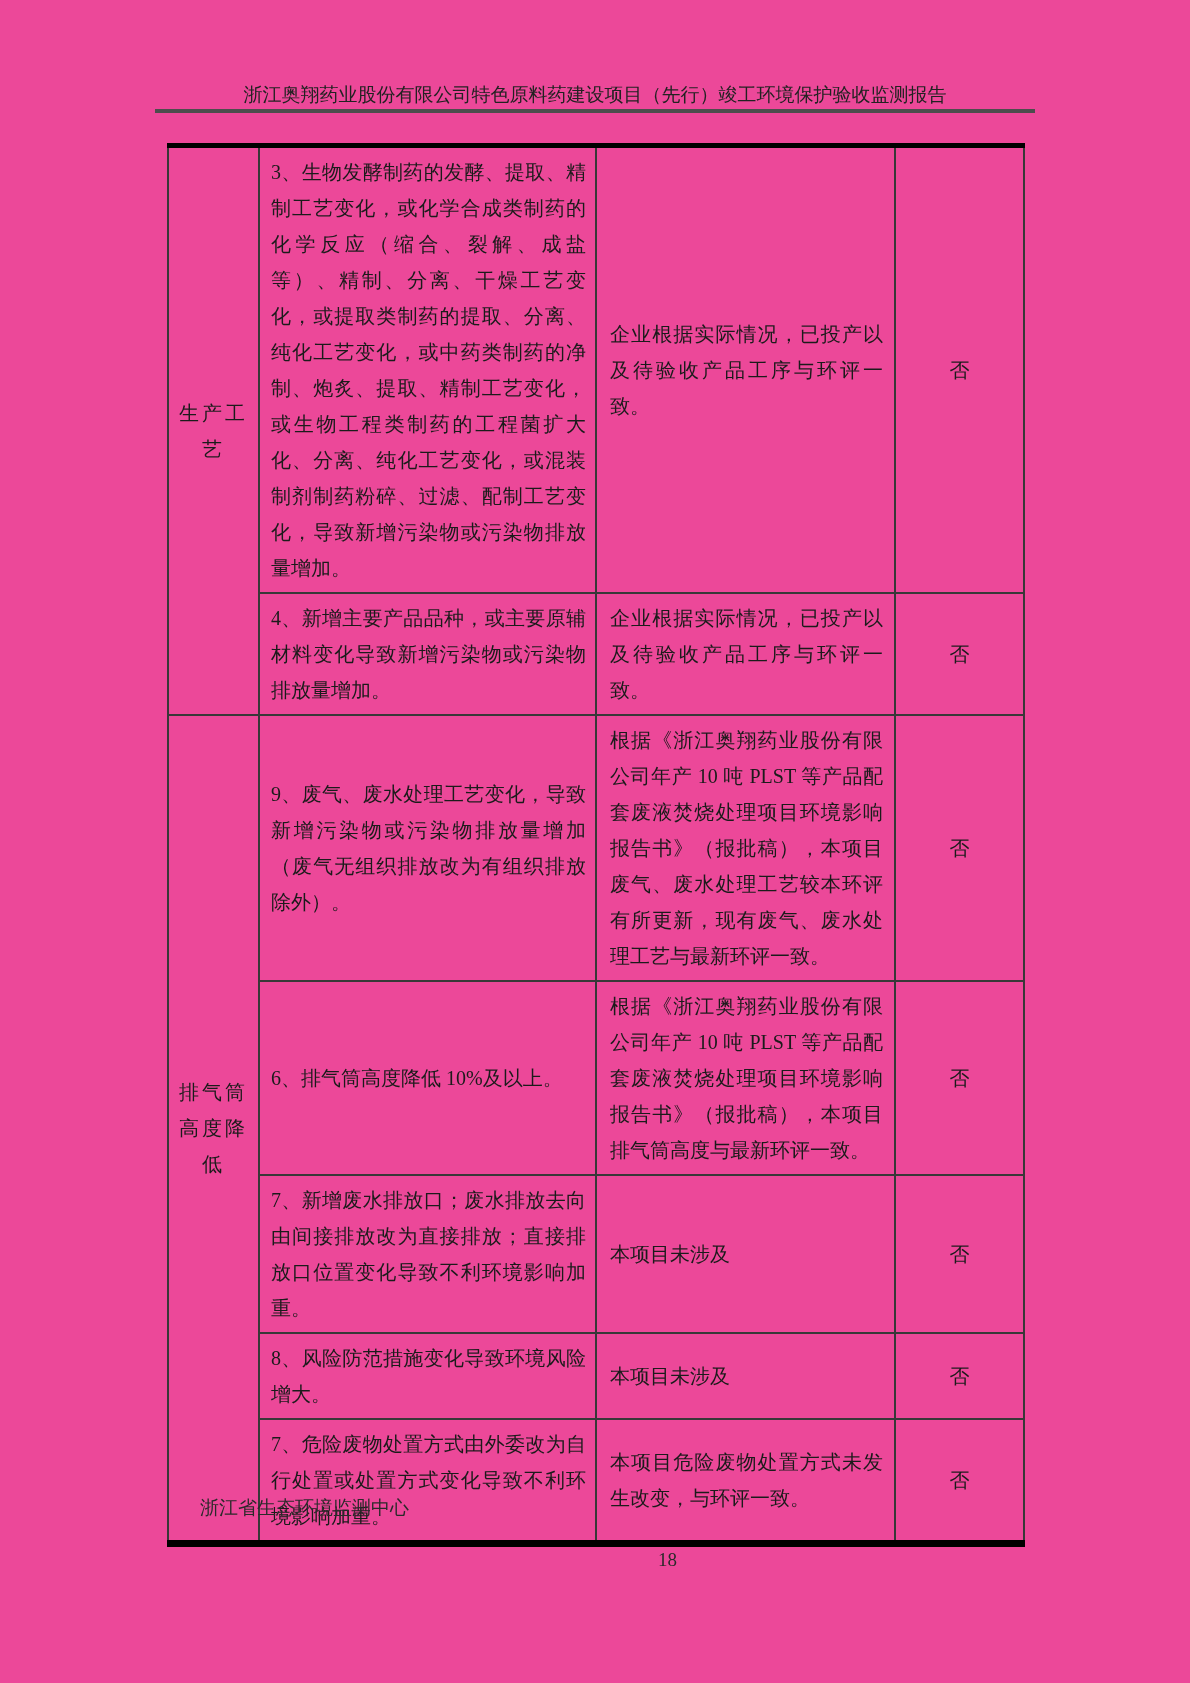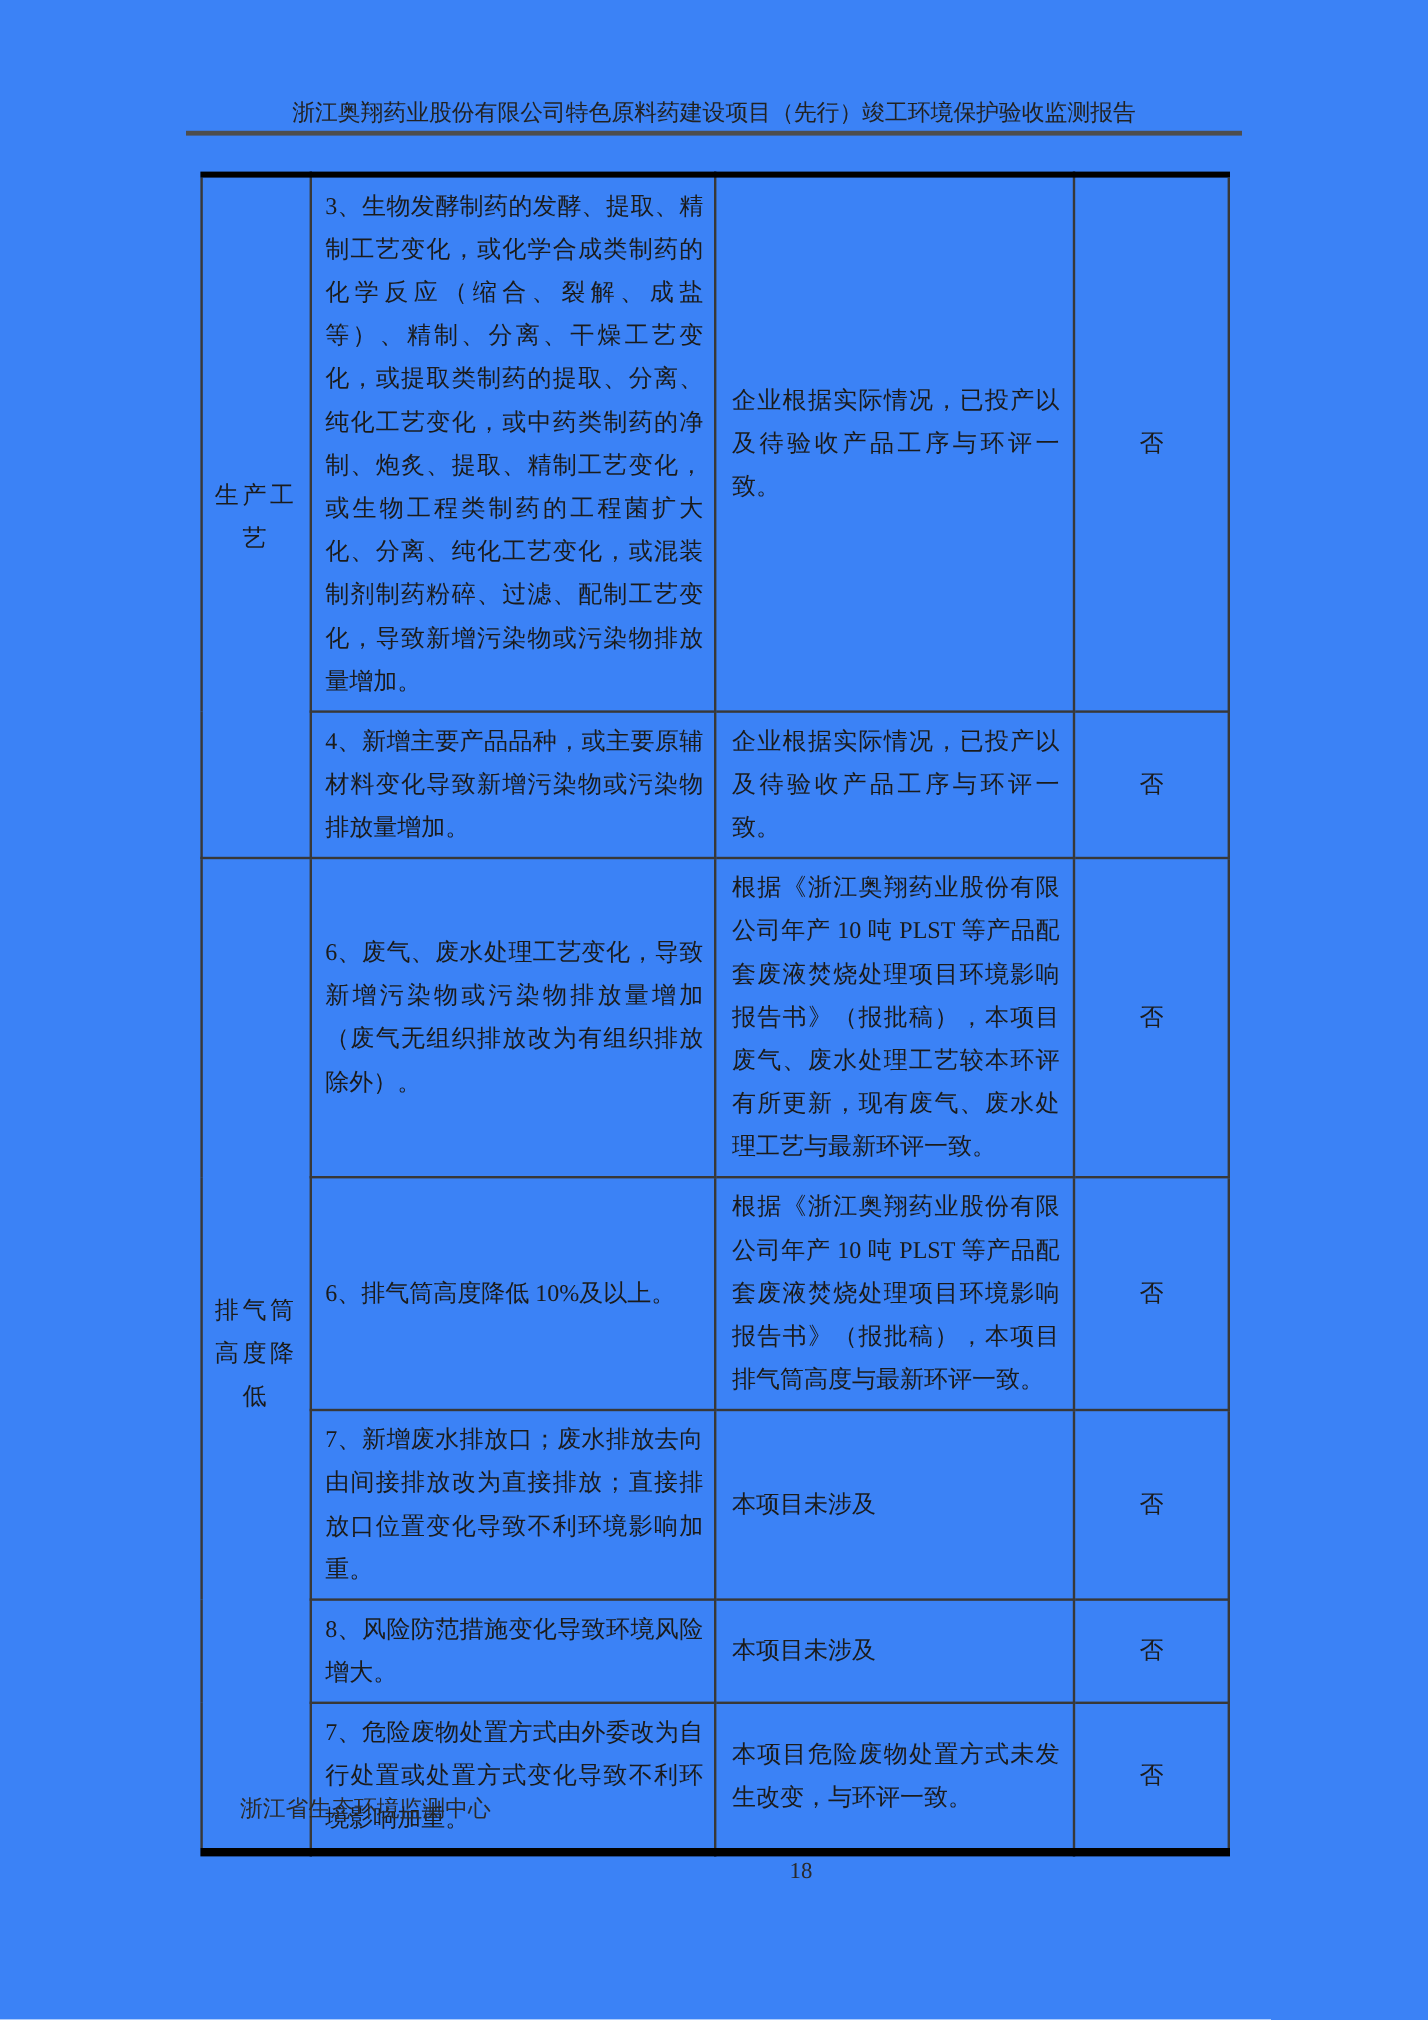--- a/index.html
+++ b/index.html
@@ -1,21 +1,21 @@
 <!DOCTYPE html>
 <html><head>
 <meta charset="utf-8">
 <style>
   * { margin:0; padding:0; box-sizing:border-box; }
   html,body { background:#ffffff; }
   .page {
     position:relative;
     width:1190px;
     height:1683px;
-    background:#3b82f6;
+    background:#ec4899;
     font-family:"Liberation Serif","DejaVu Serif",serif;
     color:#1c1c1c;
     overflow:hidden;
   }
   .header-title {
     position:absolute;
     top:84px; left:0;
     width:100%;
     text-align:center;
     font-size:19px;
@@ -124,21 +124,21 @@
         <td class="sit">企业根据实际情况，已投产以及待验收产品工序与环评一致。</td>
         <td class="ans">否</td>
       </tr>
       <tr class="r4">
         <td class="crit">4、新增主要产品品种，或主要原辅材料变化导致新增污染物或污染物排放量增加。</td>
         <td class="sit">企业根据实际情况，已投产以及待验收产品工序与环评一致。</td>
         <td class="ans">否</td>
       </tr>
       <tr class="r5">
         <td class="cat" rowspan="5">排气筒高度降低</td>
-        <td class="crit">6、废气、废水处理工艺变化，导致新增污染物或污染物排放量增加（废气无组织排放改为有组织排放除外）。</td>
+        <td class="crit">9、废气、废水处理工艺变化，导致新增污染物或污染物排放量增加（废气无组织排放改为有组织排放除外）。</td>
         <td class="sit">根据《浙江奥翔药业股份有限公司年产 10 吨 PLST 等产品配套废液焚烧处理项目环境影响报告书》（报批稿），本项目废气、废水处理工艺较本环评有所更新，现有废气、废水处理工艺与最新环评一致。</td>
         <td class="ans">否</td>
       </tr>
       <tr class="r6">
         <td class="crit">6、排气筒高度降低 10%及以上。</td>
         <td class="sit">根据《浙江奥翔药业股份有限公司年产 10 吨 PLST 等产品配套废液焚烧处理项目环境影响报告书》（报批稿），本项目排气筒高度与最新环评一致。</td>
         <td class="ans">否</td>
       </tr>
       <tr class="r7">
         <td class="crit">7、新增废水排放口；废水排放去向由间接排放改为直接排放；直接排放口位置变化导致不利环境影响加重。</td>

